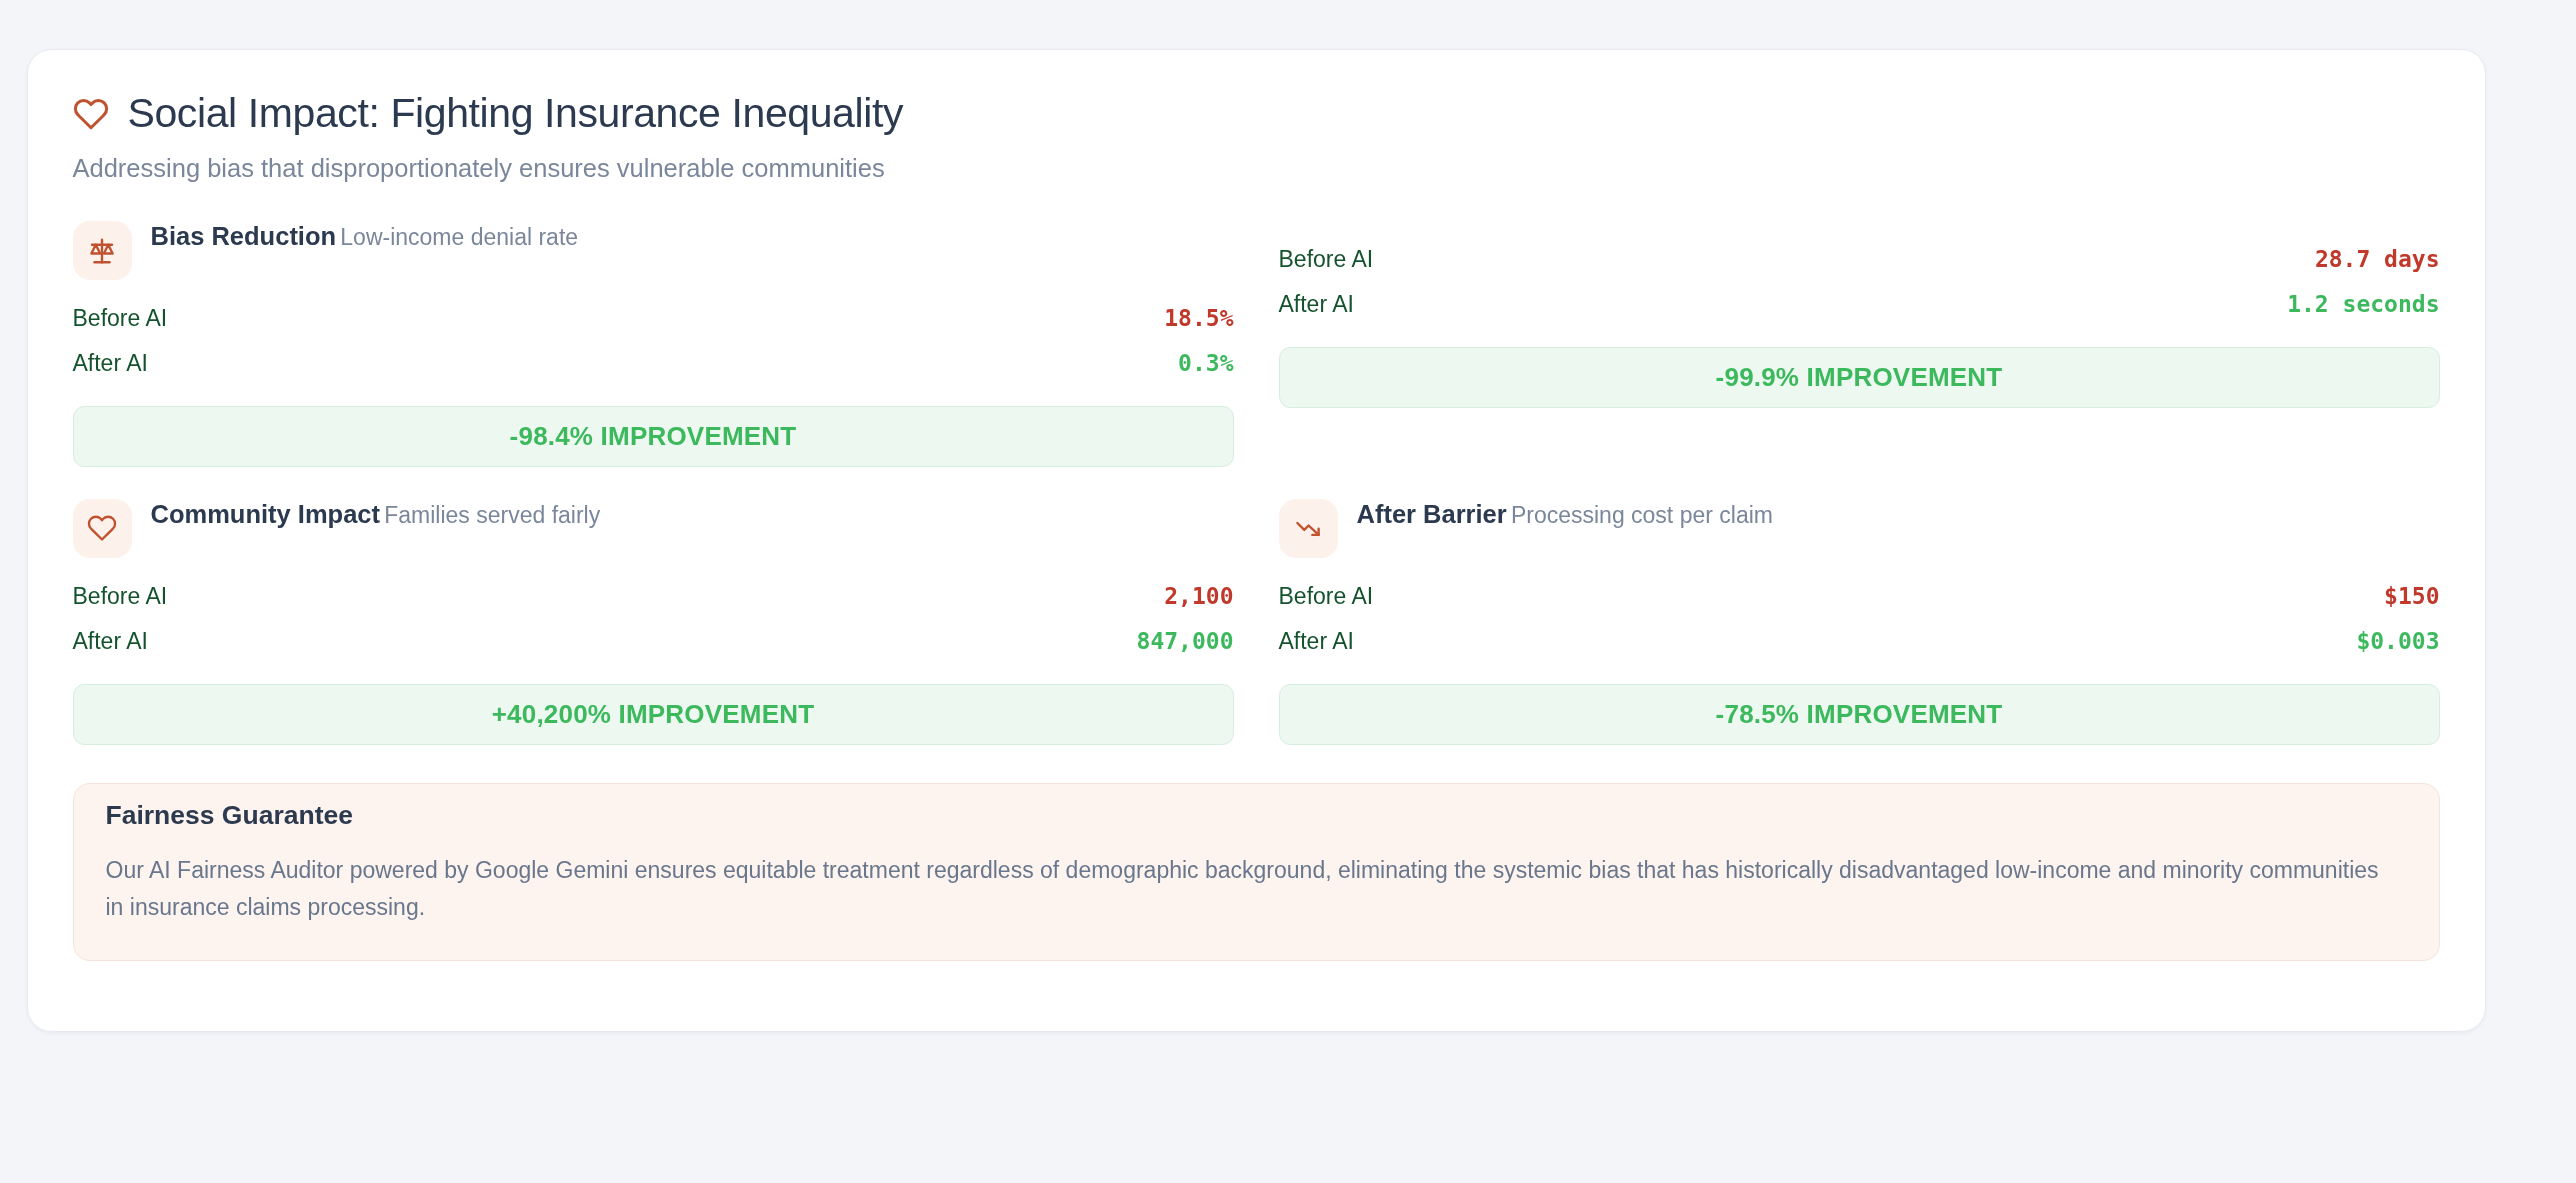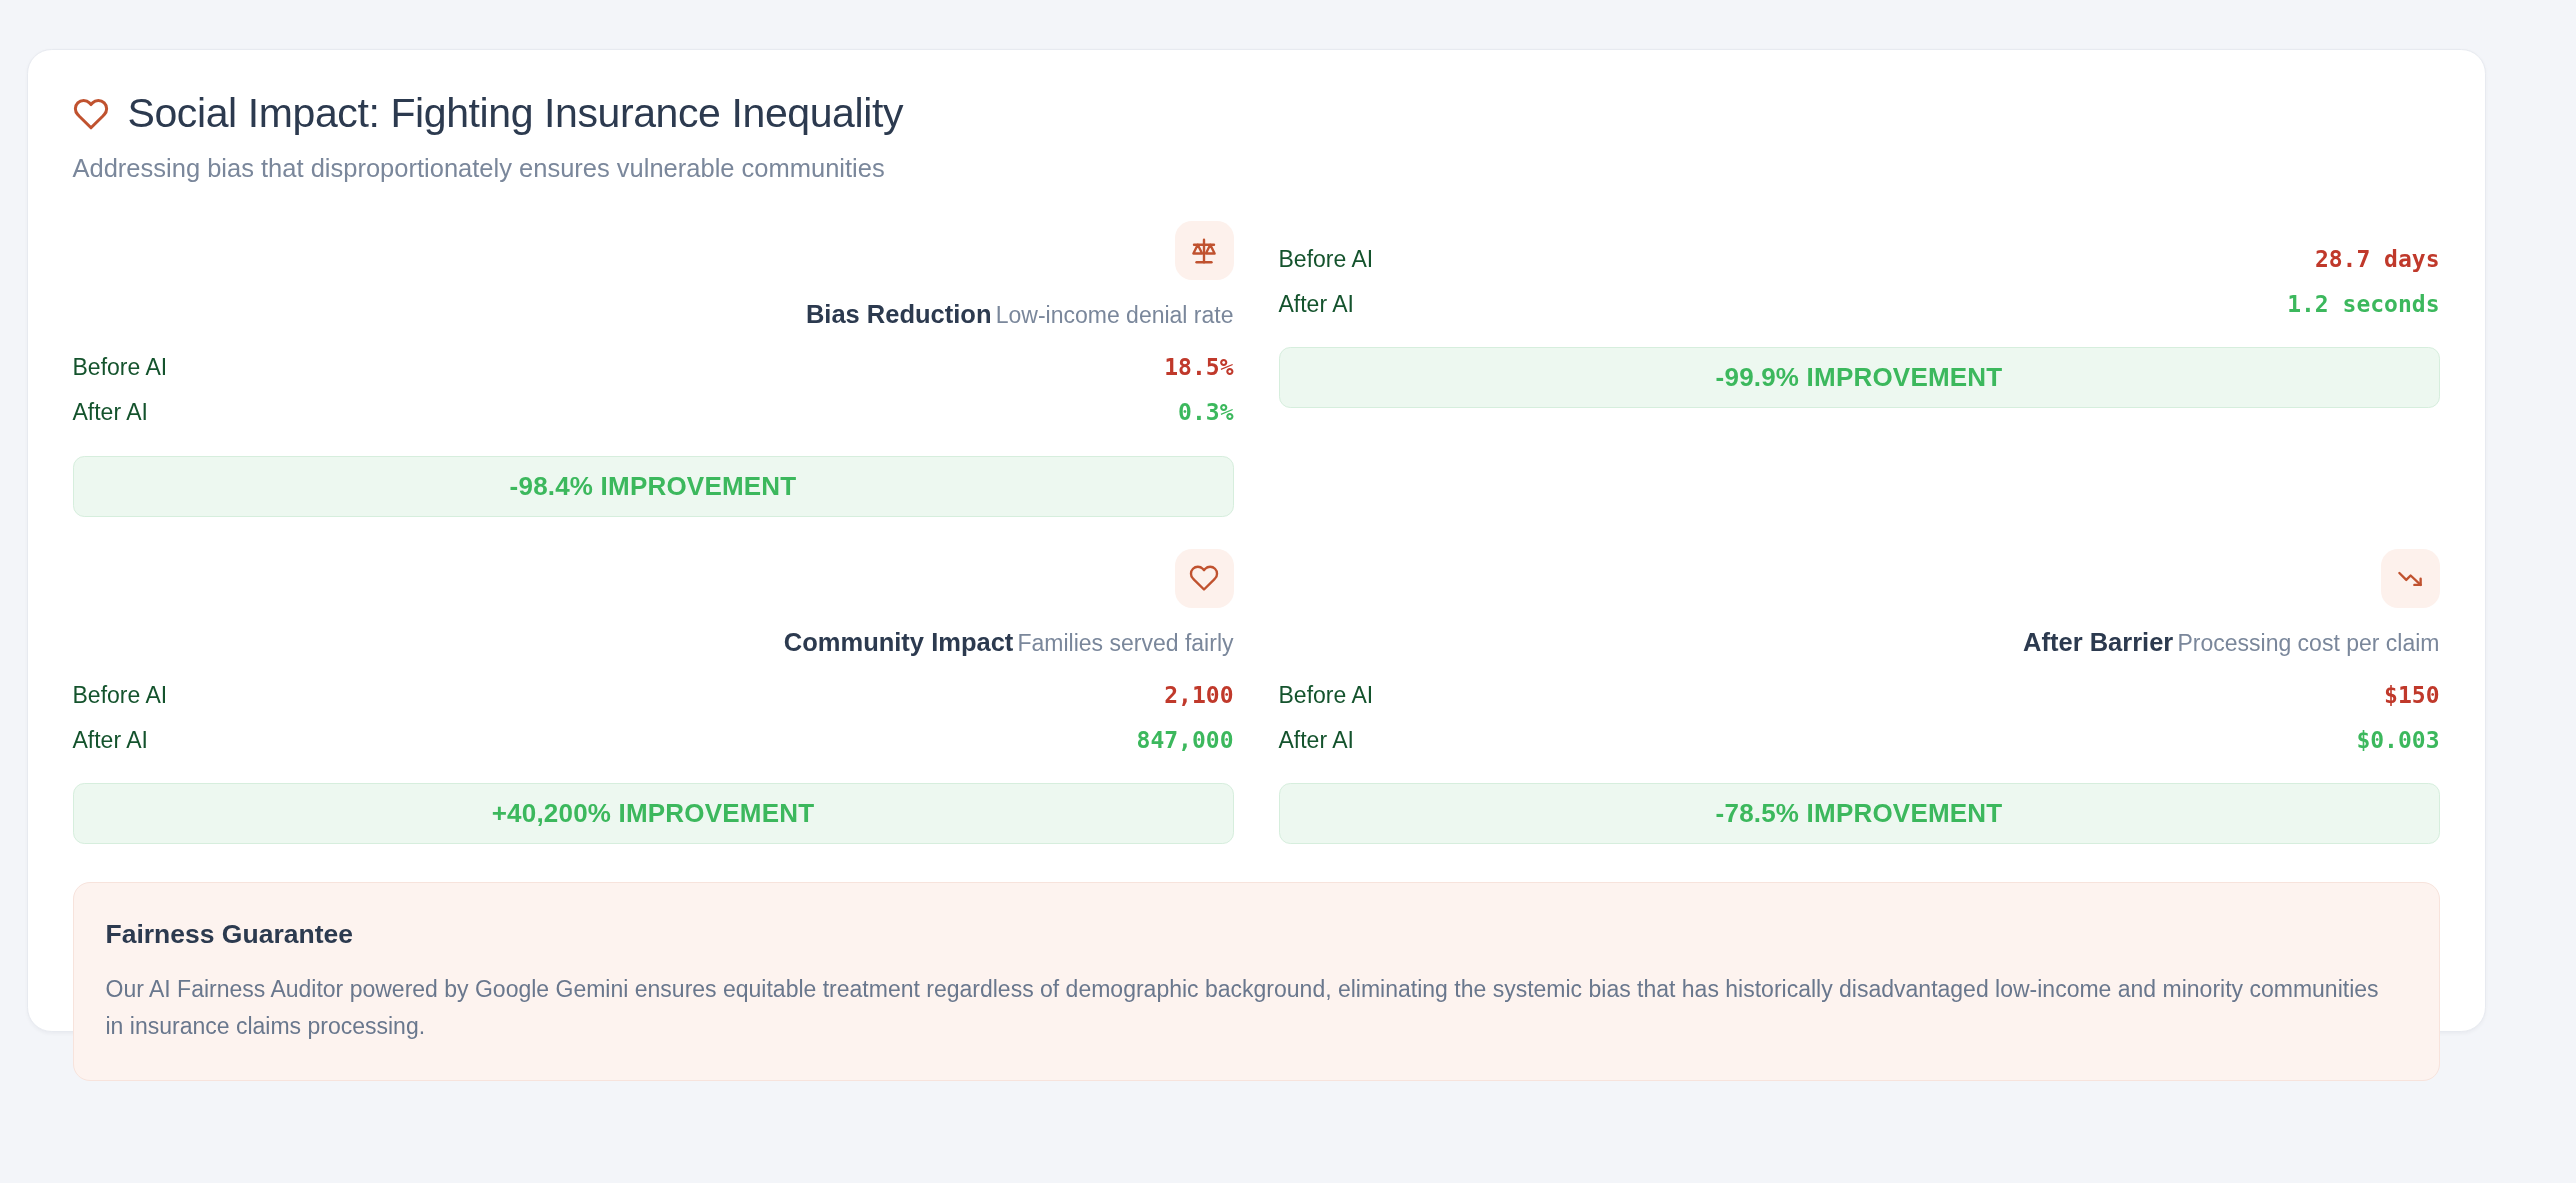--- a/index.html
+++ b/index.html
@@ -58,21 +58,21 @@
   .metrics {
     margin-top: 38px;
     display: grid;
     grid-template-columns: 1fr 1fr;
     column-gap: 45px;
     row-gap: 32px;
   }
 
   .metric { display: block; }
 
-  .metric-head { display: flex; align-items: flex-end; gap: 19px; flex-direction: column; }
+  .metric-head { display: flex; align-items: flex-start; gap: 19px; }
 
   .metric-icon-box {
     width: 59px; height: 59px;
     flex: 0 0 59px;
     border-radius: 17px;
     background: #fdf1ec;
     display: flex; align-items: center; justify-content: center;
   }
   .metric-icon-box svg { width: 30px; height: 30px; display: block; }
 
@@ -129,21 +129,21 @@
     color: #3cb85d;
     text-align: right;
   }
 
   
   .fairness {
     margin-top: 38px;
     background: #fdf3ef;
     border: 1.9px solid #f7e3dc;
     border-radius: 17px;
-    padding: 36px 32px 34px 32px;
+    padding: 16px 32px 34px 32px;
   }
   .fairness-title {
     font-size: 26.5px;
     font-weight: 700;
     color: #2c3a4f;
   }
   .fairness-body {
     margin-top: 21px;
     font-size: 23px;
     line-height: 1.62;

